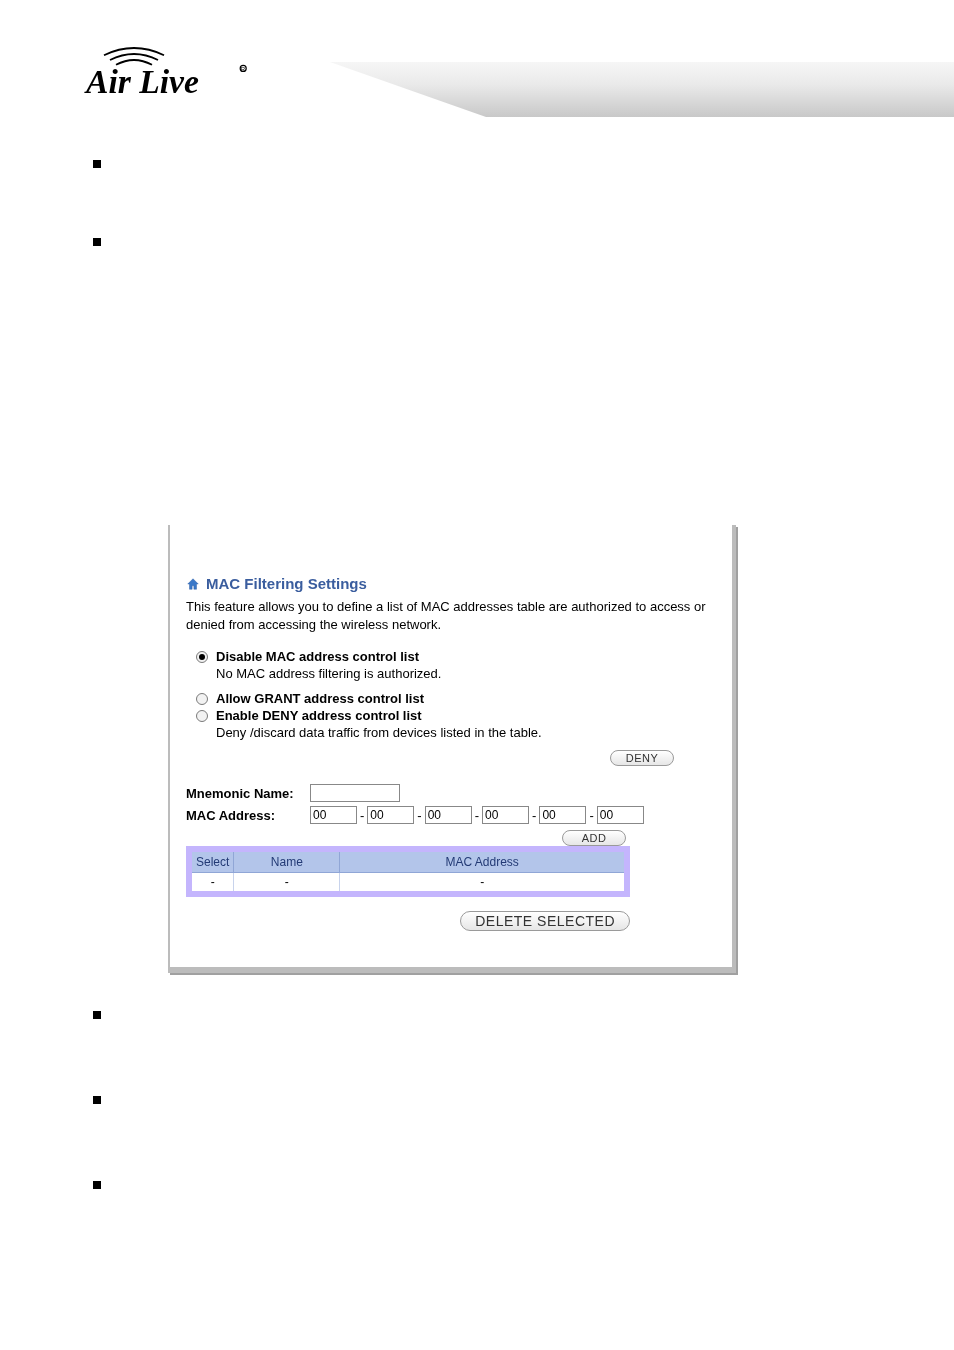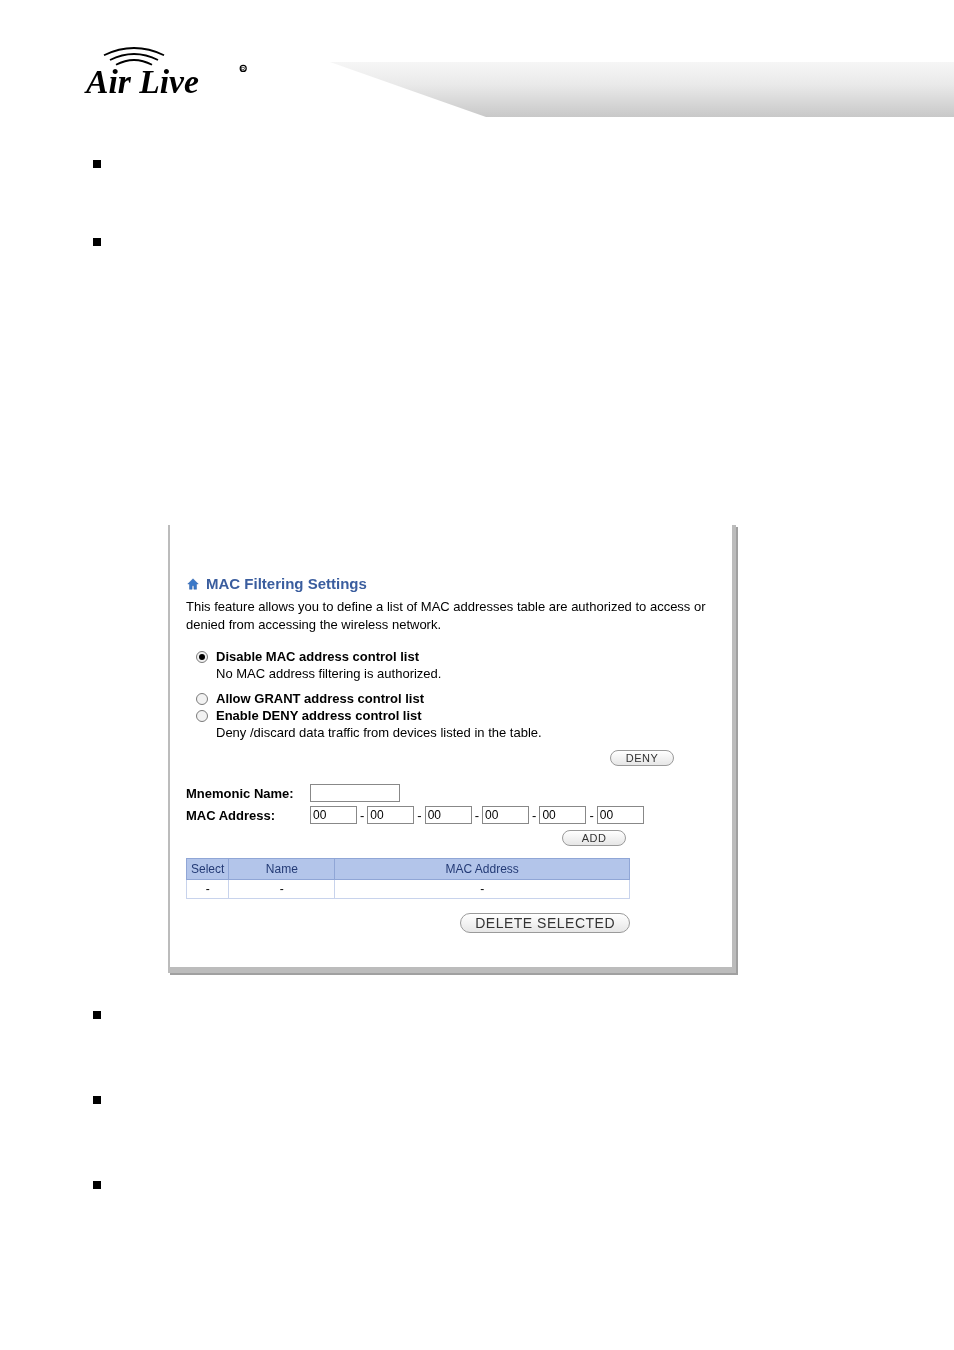--- a/index.html
+++ b/index.html
@@ -97,22 +97,21 @@
   .form-line { display:flex; align-items:center; margin-bottom:4px; }
   .form-label { font-weight:bold; width: 124px; }
   .txt {
     border:1px solid #888; background:#fff; height:18px; font-size:12px; padding:0 2px;
   }
   .txt-name { width: 90px; }
   .txt-oct { width: 47px; text-align:left; }
   .oct-sep { margin: 0 3px; }
 
   .mac-table {
-    margin-top: 12px;
-    border: 1px solid #c4b5fd;
+    border: 6px solid #c4b5fd;
     width: 444px;
     border-collapse: collapse;
     padding-left: 12px;
   }
   .mac-table th {
     background: #b3c5ea;
     color: #233a75;
     font-weight: normal;
     font-size: 12px;
     padding: 3px 4px;

